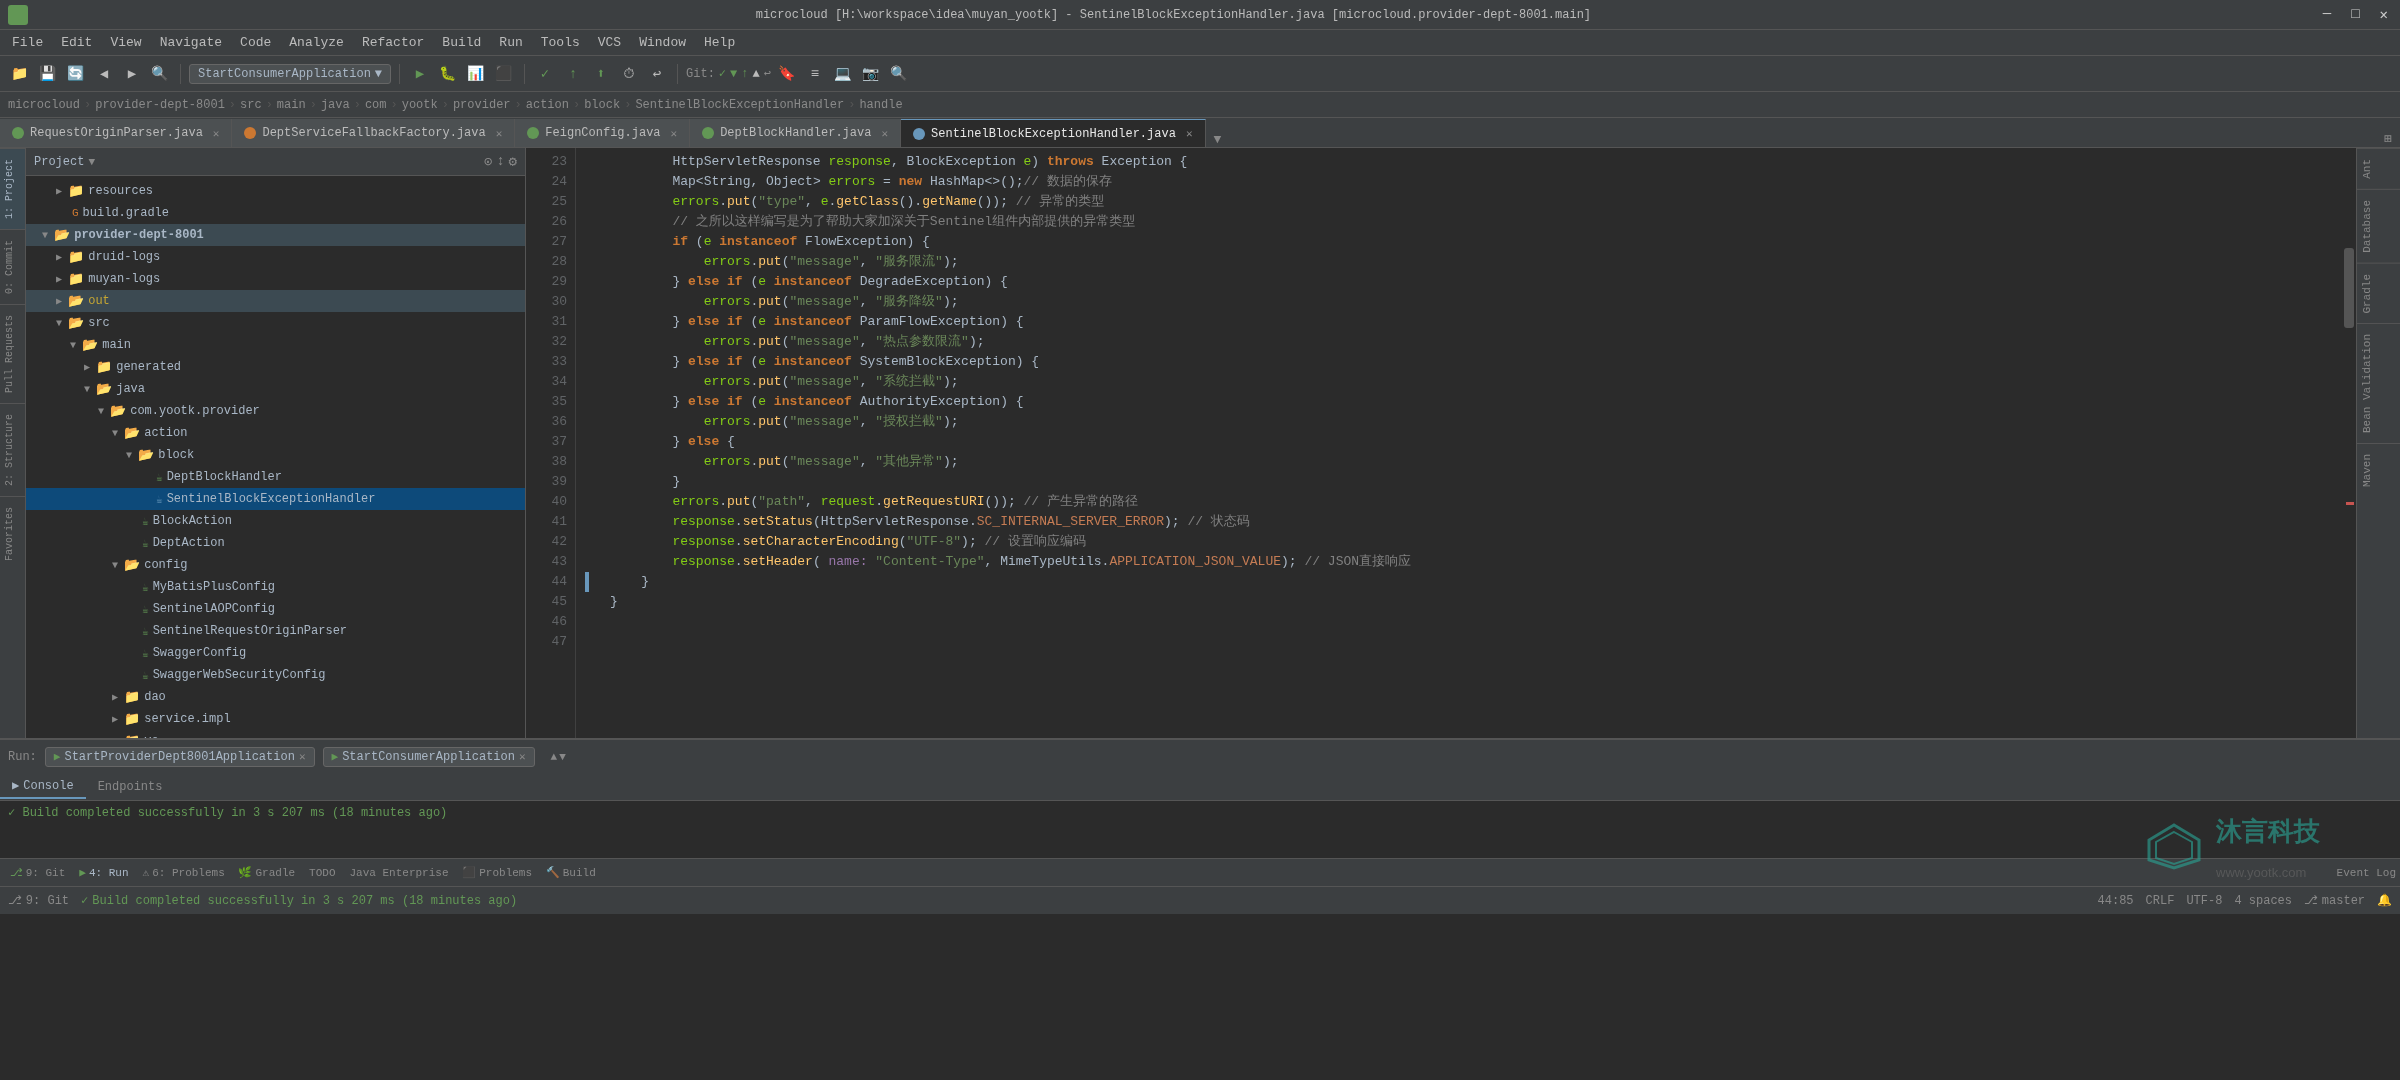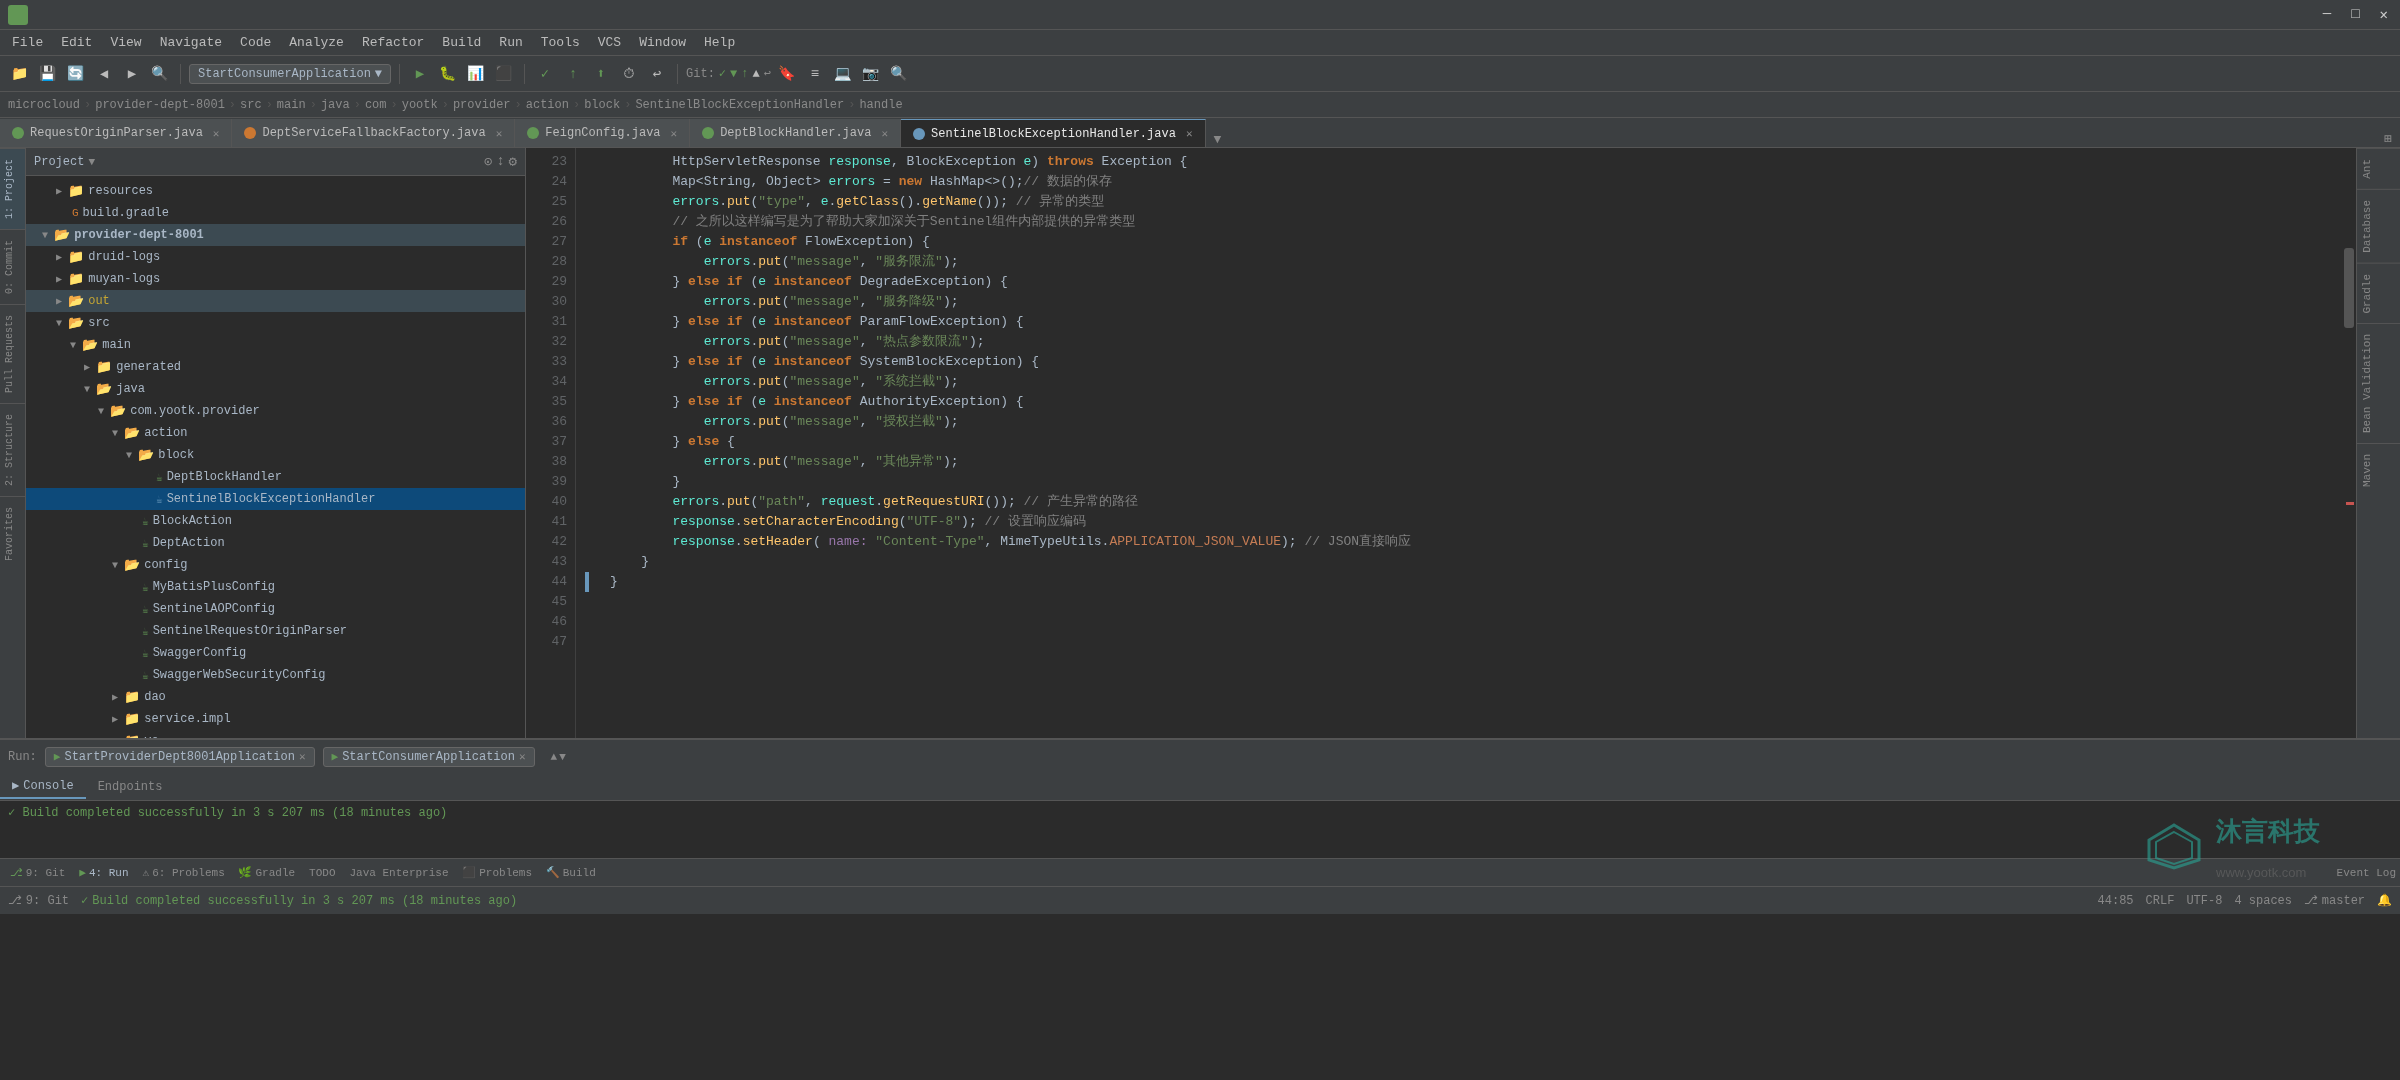--- a/index.html
+++ b/index.html
@@ -76,21 +76,21 @@
     .code-content { flex: 1; display: flex; overflow: hidden; }
     .line-numbers { width: 50px; background: #2b2b2b; color: #606366; font-size: 13px; line-height: 20px; text-align: right; padding: 4px 8px 4px 0; user-select: none; border-right: 1px solid #404040; }
     .code-area { flex: 1; padding: 4px 12px; overflow: hidden; }
     .code-line { line-height: 20px; white-space: nowrap; font-size: 13px; }
     .kw { color: #cc7832; font-weight: bold; }
     .str { color: #6a8759; }
     .comment { color: #808080; }
     .method { color: #ffc66d; }
     .class-name { color: #a9b7c6; }
     .field { color: #9876aa; }
-    .variable { color: #5eead4; }
+    .variable { color: #84cc16; }
     .line-current { background: #323232; }
     
     
     .bottom-panel { height: 120px; border-top: 1px solid #555; background: #2b2b2b; display: flex; flex-direction: column; }
     .bottom-tab { padding: 4px 12px; font-size: 12px; color: #888; cursor: pointer; display: flex; align-items: center; gap: 4px; }
     .bottom-tab.active { color: #a9b7c6; border-bottom: 2px solid #6897bb; }
     .bottom-content { flex: 1; padding: 4px 8px; font-size: 12px; color: #888; }
     .build-success { color: #629755; }
     
     
@@ -110,20 +110,21 @@
 
     .sc-error { color: #c57c54; }
   </style>
 </head>
 <body>
 
 <div class="title-bar">
   <div class="title-bar-left">
     <div class="title-icon" style="background:#629755; width:20px; height:20px; border-radius:3px;"></div>
   </div>
+  <div class="title-bar-center">microcloud [H:\workspace\idea\muyan_yootk] - SentinelBlockExceptionHandler.java [microcloud.provider-dept-8001.main]</div>
   <div class="title-bar-right">
     <span class="win-btn">─</span>
     <span class="win-btn">□</span>
     <span class="win-btn">✕</span>
   </div>
 </div>
 
 <div class="menu-bar">
   <span class="menu-item">File</span>
   <span class="menu-item">Edit</span>
@@ -544,20 +545,23 @@
         </div>
 
         <div class="code-line">
           &nbsp;&nbsp;&nbsp;&nbsp;&nbsp;&nbsp;&nbsp;&nbsp;}
         </div>
 
         <div class="code-line">
           &nbsp;&nbsp;&nbsp;&nbsp;&nbsp;&nbsp;&nbsp;&nbsp;<span class="variable">errors</span>.<span class="method">put</span>(<span class="str">"path"</span>, <span class="variable">request</span>.<span class="method">getRequestURI</span>()); <span class="comment">// 产生异常的路径</span>
         </div>
 
+        <div class="code-line">
+          &nbsp;&nbsp;&nbsp;&nbsp;&nbsp;&nbsp;&nbsp;&nbsp;<span class="variable">response</span>.<span class="method">setStatus</span>(<span class="class-name">HttpServletResponse</span>.<span class="sc-error">SC_INTERNAL_SERVER_ERROR</span>); <span class="comment">// 状态码</span>
+        </div>
 
         <div class="code-line">
           &nbsp;&nbsp;&nbsp;&nbsp;&nbsp;&nbsp;&nbsp;&nbsp;<span class="variable">response</span>.<span class="method">setCharacterEncoding</span>(<span class="str">"UTF-8"</span>); <span class="comment">// 设置响应编码</span>
         </div>
 
         <div class="code-line">
           &nbsp;&nbsp;&nbsp;&nbsp;&nbsp;&nbsp;&nbsp;&nbsp;<span class="variable">response</span>.<span class="method">setHeader</span>( <span class="field">name:</span> <span class="str">"Content-Type"</span>, <span class="class-name">MimeTypeUtils</span>.<span class="sc-error">APPLICATION_JSON_VALUE</span>); <span class="comment">// JSON直接响应</span>
         </div>
 
 

